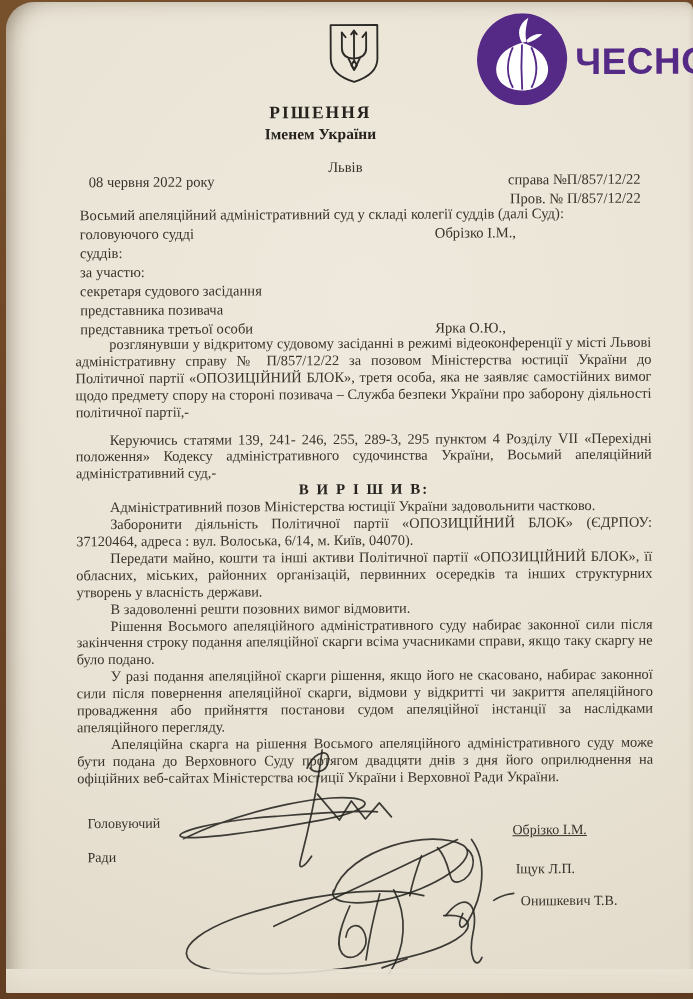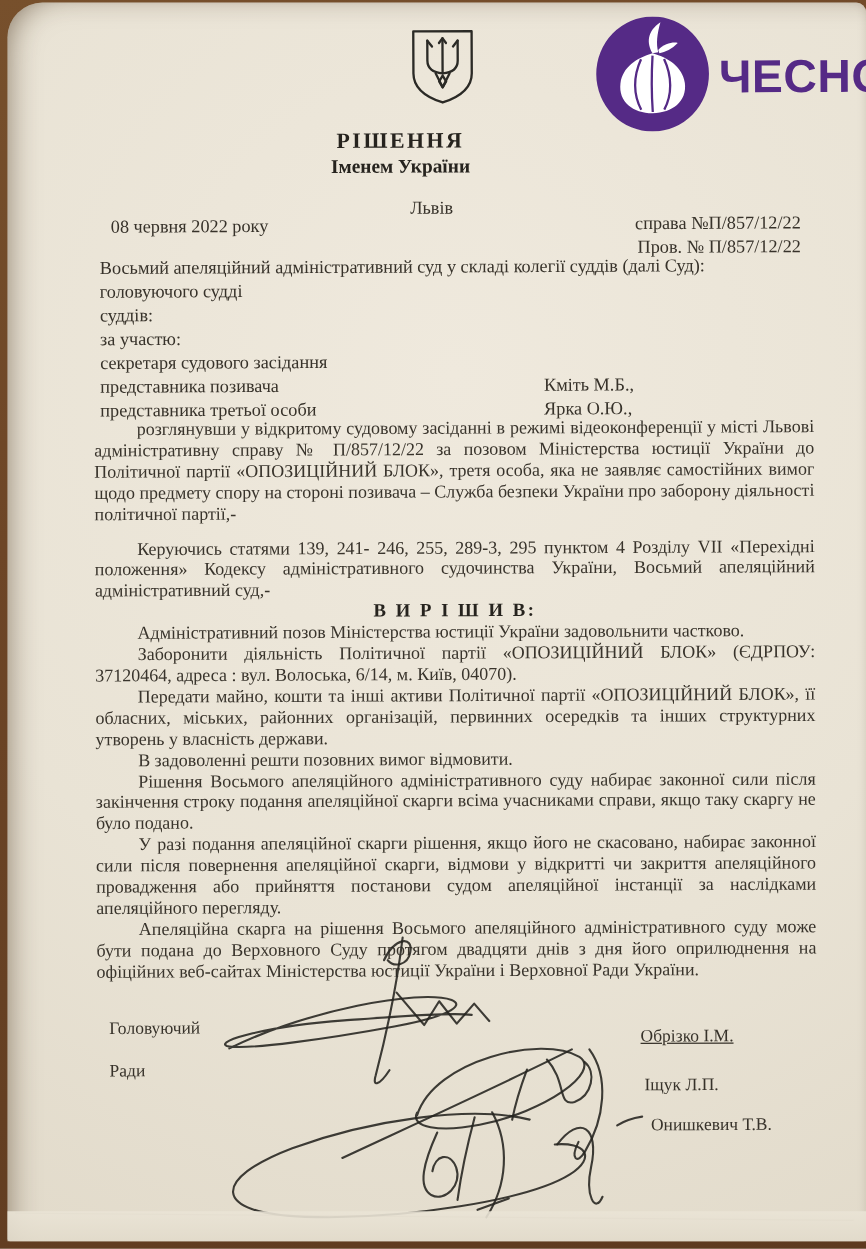--- a/index.html
+++ b/index.html
@@ -122,34 +122,34 @@
         <span class="meta-case">
           <span>справа №П/857/12/22</span><br>
           <span>Пров. № П/857/12/22</span>
         </span>
       </div>
 
       <div class="court">
         <div>Восьмий апеляційний адміністративний суд у складі колегії суддів (далі Суд):</div>
         <div class="court-row">
           <span class="court-role">головуючого судді</span>
+          <span class="court-name">Обрізко І.М.,</span>
         </div>
         <div class="court-row">
           <span class="court-role">суддів:</span>
         </div>
         <div class="court-row">
           <span class="court-role">за участю:</span>
           <span class="court-name"></span>
         </div>
         <div class="court-row">
           <span class="court-role">секретаря судового засідання</span>
         </div>
         <div class="court-row">
           <span class="court-role">представника позивача</span>
-          <span class="court-name">Кміть М.Б.,</span>
         </div>
         <div class="court-row">
           <span class="court-role">представника третьої особи</span>
           <span class="court-name">Ярка О.Ю.,</span>
         </div>
       </div>
 
       <div class="doc-body">
         <p>розглянувши у відкритому судовому засіданні в режимі відеоконференції у місті Львові адміністративну справу № П/857/12/22 за позовом Міністерства юстиції України до Політичної партії «ОПОЗИЦІЙНИЙ БЛОК», третя особа, яка не заявляє самостійних вимог щодо предмету спору на стороні позивача – Служба безпеки України про заборону діяльності політичної партії,-</p>
         <p class="gap">Керуючись статями 139, 241- 246, 255, 289-3, 295 пунктом 4 Розділу VII «Перехідні положення» Кодексу адміністративного судочинства України, Восьмий апеляційний адміністративний суд,-</p>

